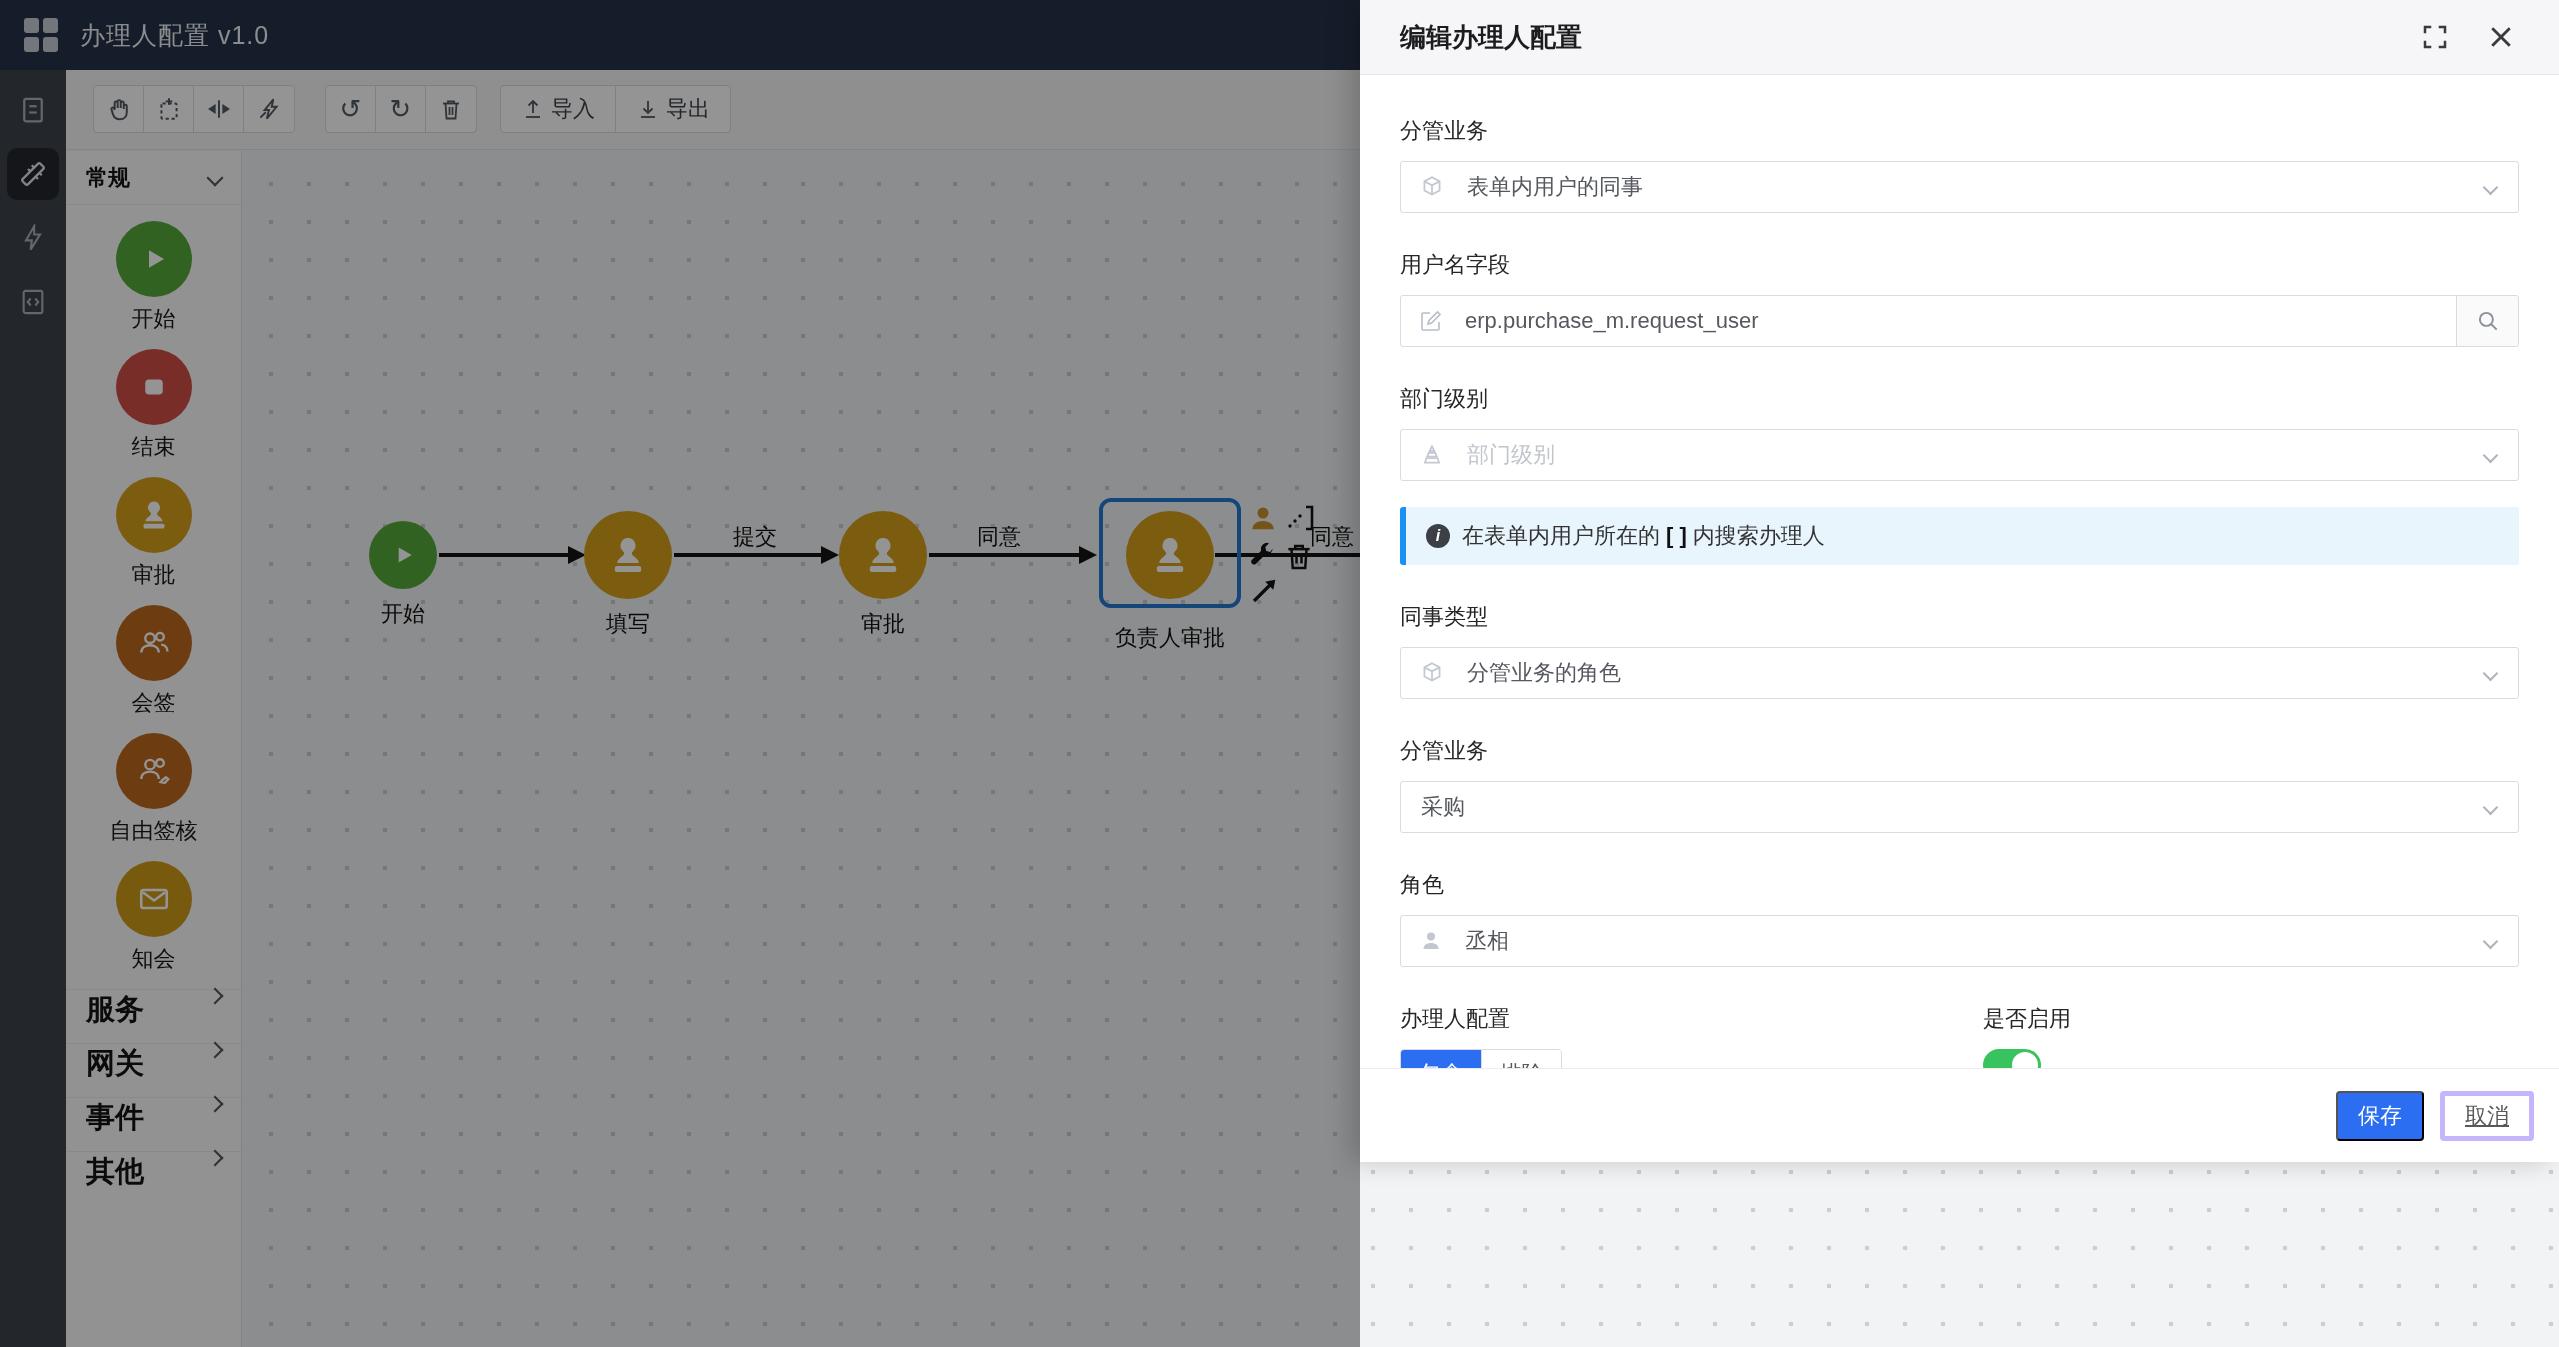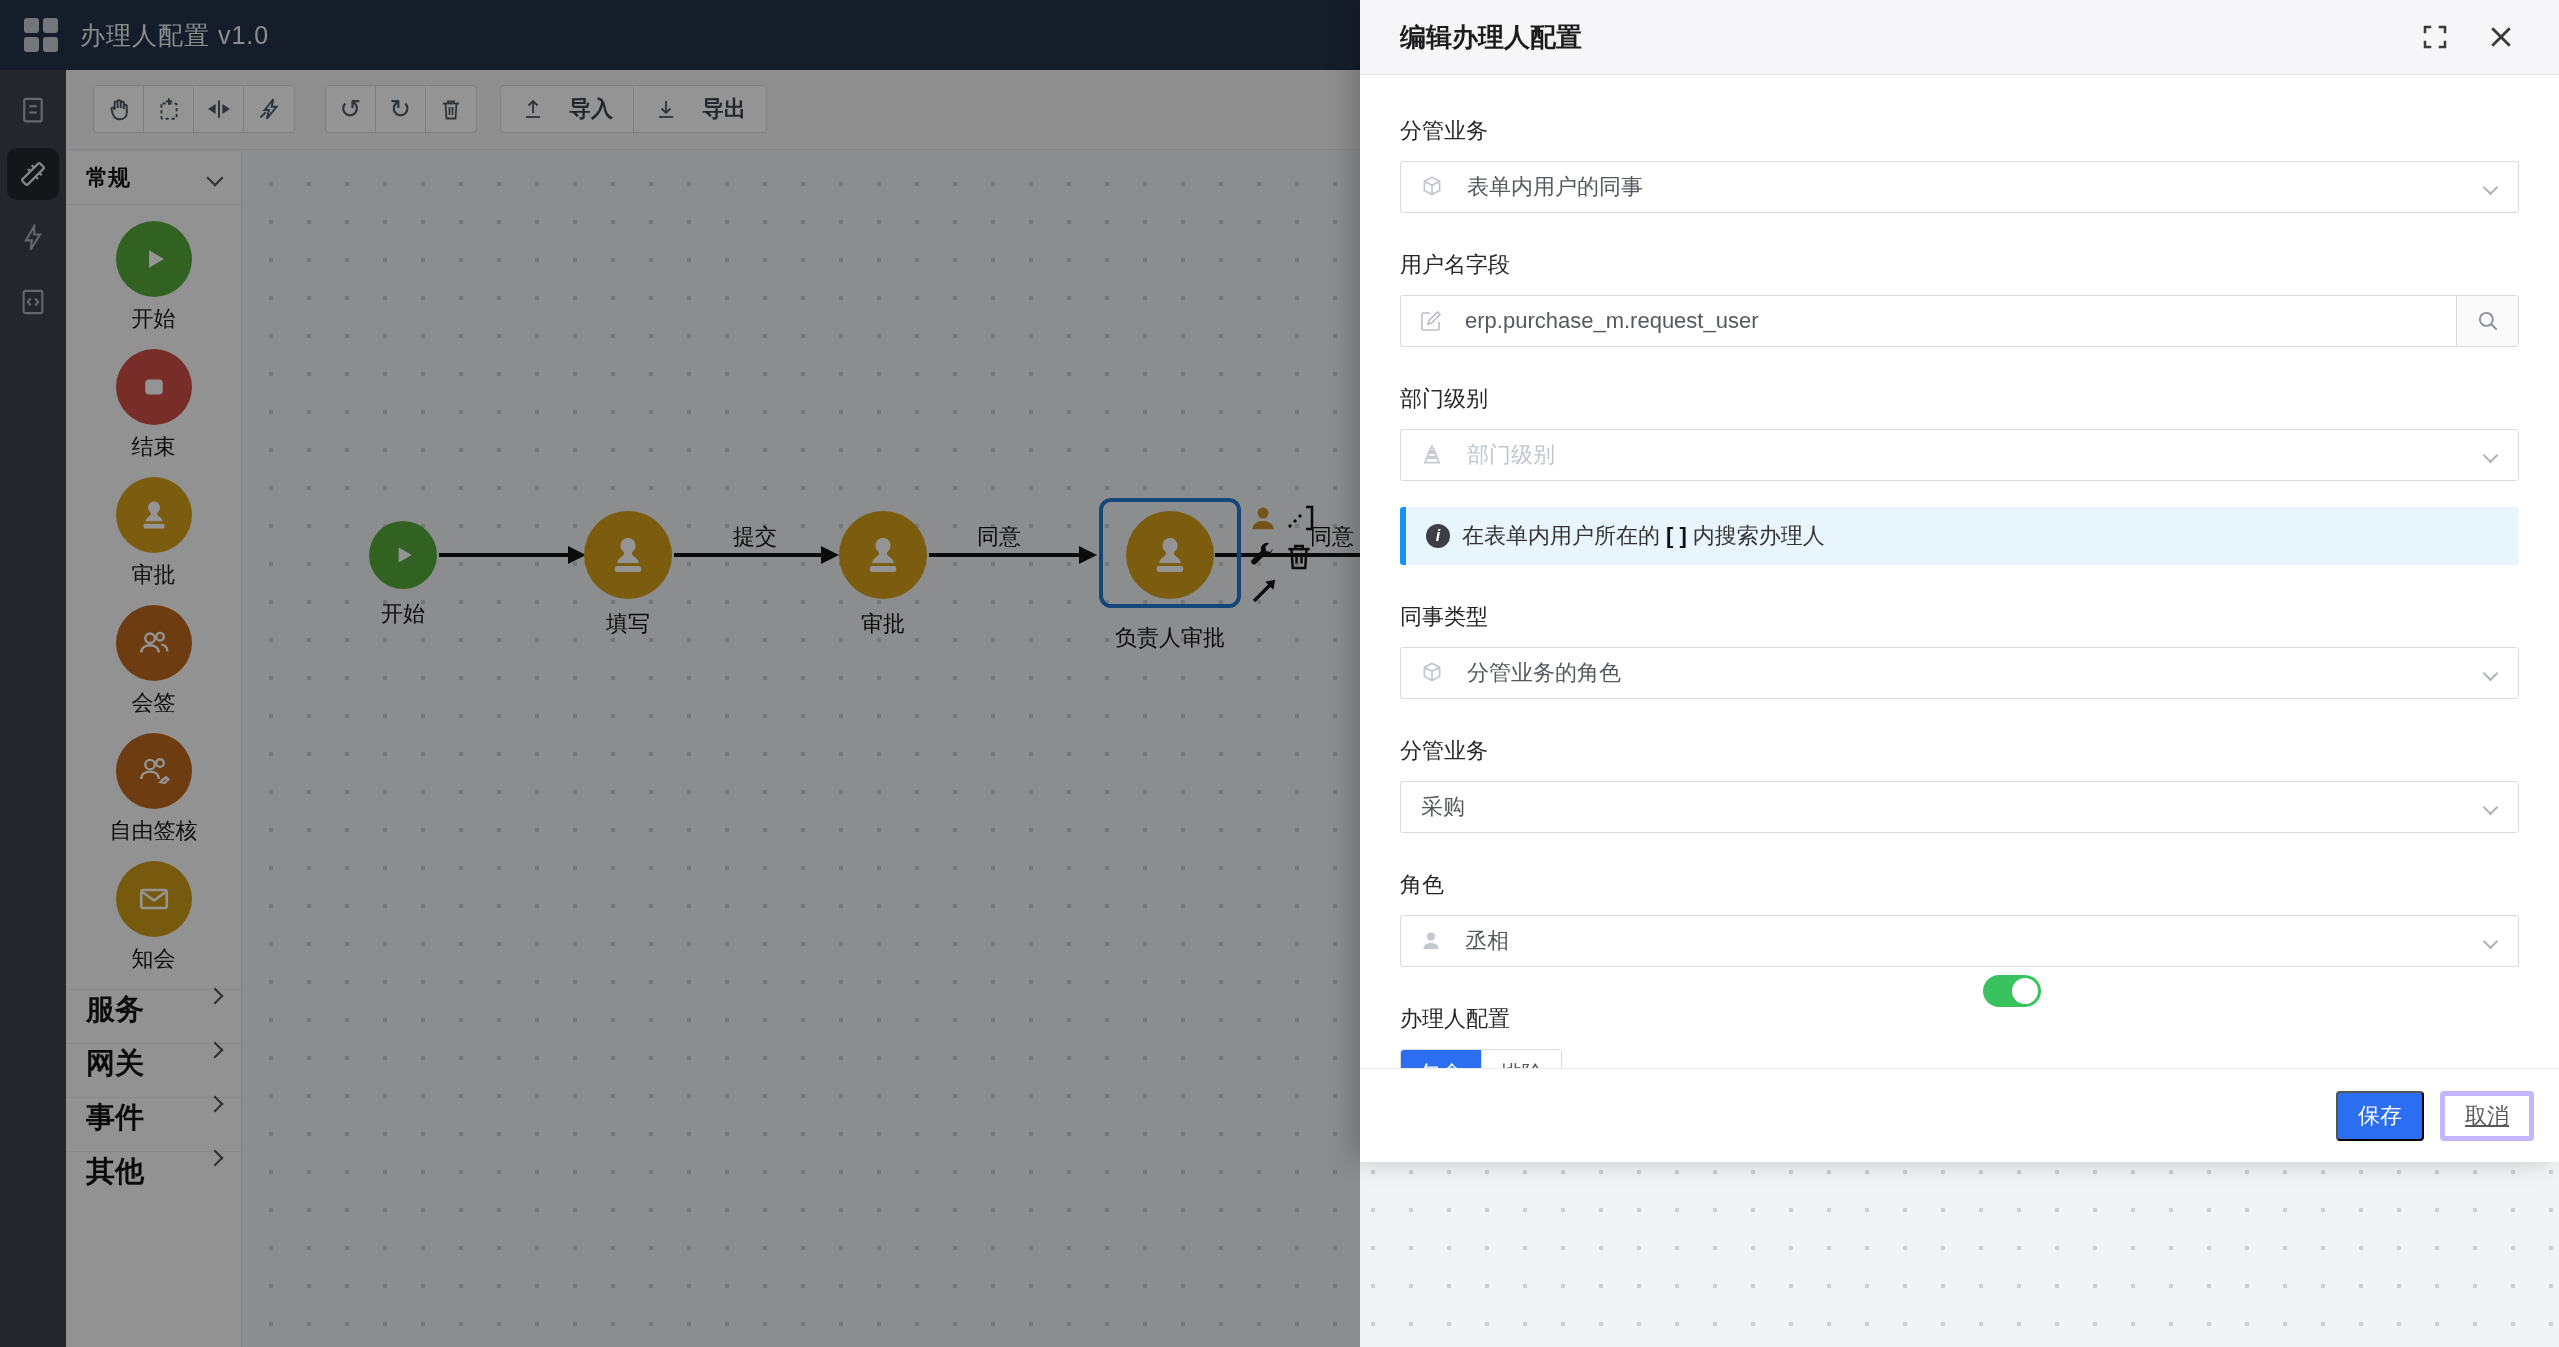--- a/index.html
+++ b/index.html
@@ -18,21 +18,21 @@
   .rail-item.active { background:#23272d; }
   .rail-item svg { stroke:#aab2bb; fill:none; stroke-width:1.8; }
   .rail-item.active svg { stroke:#e2e6ea; }
 
   
   .toolstrip { position:absolute; left:66px; top:70px; width:2493px; height:80px; background:#f6f7f9; border-bottom:1px solid #e3e4e7; }
   .tgroup { position:absolute; top:15px; height:48px; display:flex; border:1px solid #dadce0; border-radius:4px; background:#fff; }
   .tbtn { width:50px; height:46px; display:flex; align-items:center; justify-content:center; border-right:1px solid #dadce0; color:#525a63; }
   .tbtn:last-child { border-right:none; }
   .tbtn svg { stroke:#525a63; fill:none; stroke-width:1.8; }
-  .tbtn.wide { width:auto; padding:0 20px; gap:24px; font-size:22px; color:#3d434b;font-weight:bold; }
+  .tbtn.wide { width:auto; padding:0 20px; gap:6px; font-size:22px; color:#3d434b; }
   .tbtn .uglyph { font-size:26px; line-height:1; }
 
   
   .palette { position:absolute; left:66px; top:151px; width:176px; height:1252px; background:#fbfbfd; border-right:1px solid #e3e4e7; }
   .pal-head { height:54px; display:flex; align-items:center; justify-content:space-between; padding:0 20px; border-bottom:1px solid #ececef; font-size:22px; font-weight:bold; color:#141414; }
   .pal-items { padding-top:16px; display:flex; flex-direction:column; align-items:center; }
   .pal-item { display:flex; flex-direction:column; align-items:center; margin-bottom:15px; }
   .pal-circle { width:76px; height:76px; border-radius:50%; display:flex; align-items:center; justify-content:center; }
   .pal-label { margin-top:7px; font-size:22px; color:#1a1a1a; }
   .pal-section { height:54px; display:flex; justify-content:space-between; padding:0 20px; border-top:1px solid #ececef; font-size:29px; font-weight:bold; color:#141414; }
@@ -462,20 +462,21 @@
 
       <div class="two-col">
         <div>
           <div class="f-label">办理人配置</div>
           <div class="seg-group">
             <div class="seg on">包含</div>
             <div class="seg">排除</div>
           </div>
         </div>
         <div>
+          <div class="f-label">是否启用</div>
           <div class="switch">
               <span class="knob"></span>
             </div>
         </div>
       </div>
 
     </div>
 
     <div class="dw-foot">
       <button class="btn primary">保存</button>

